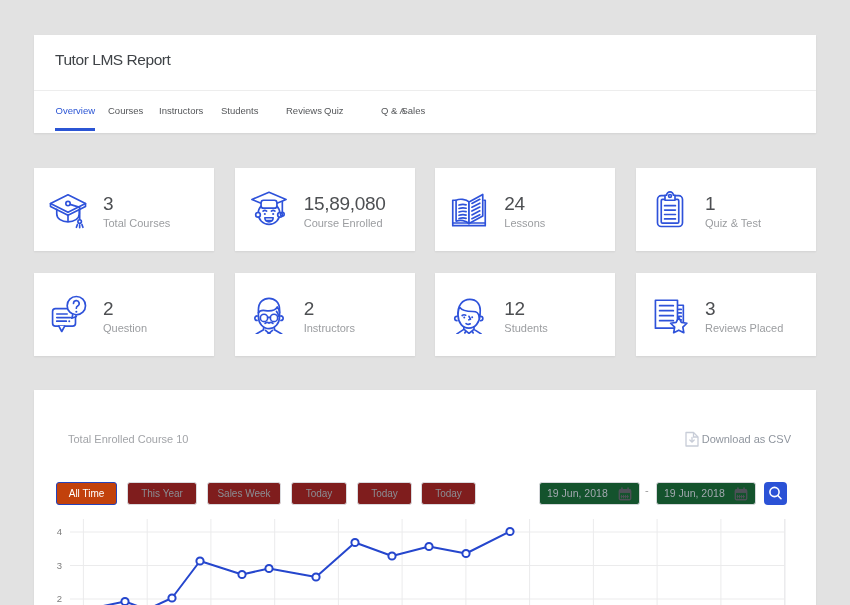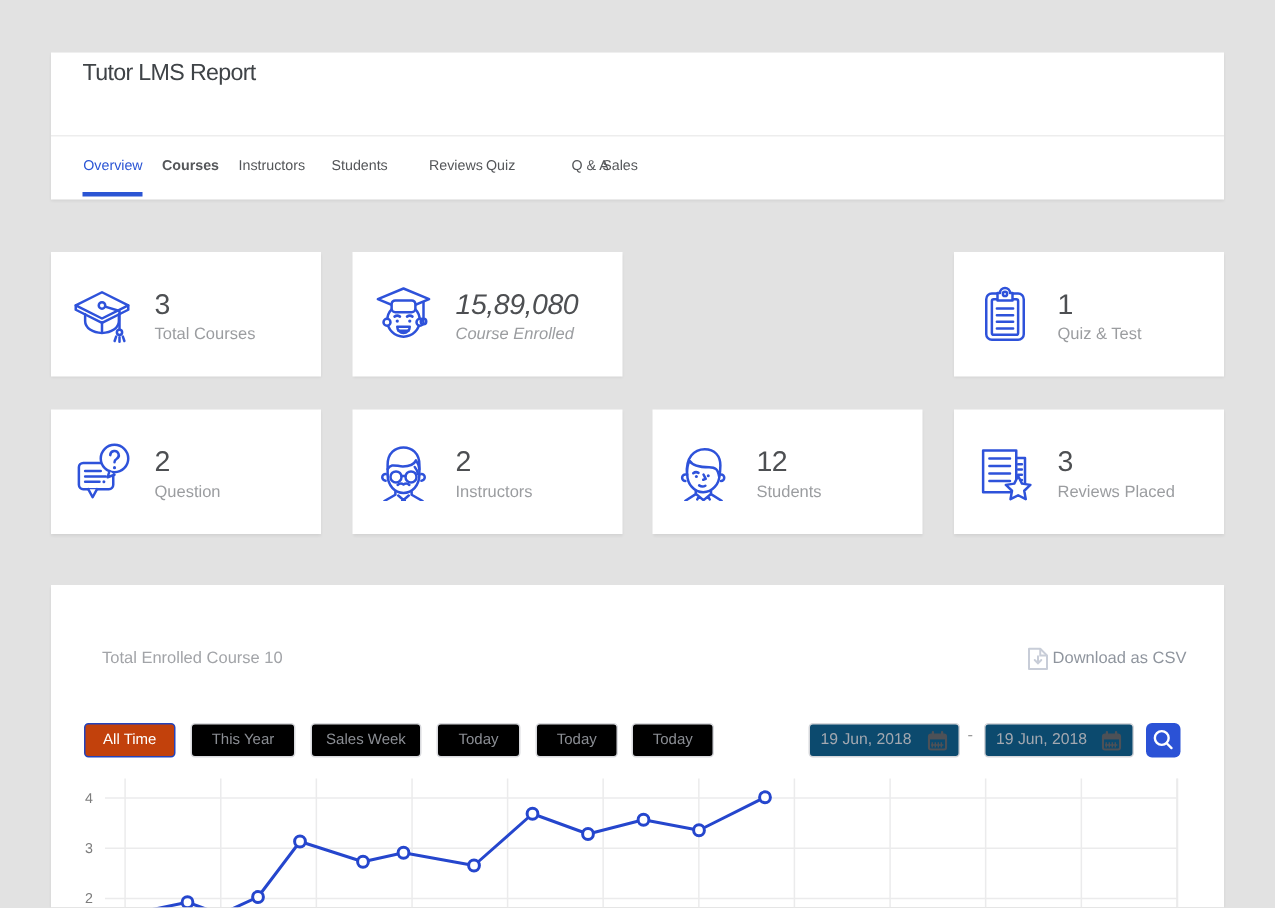--- a/index.html
+++ b/index.html
@@ -3,55 +3,55 @@
 <meta charset="utf-8">
 <style>
 * { margin:0; padding:0; box-sizing:border-box; }
 html,body { width:850px; height:605px; overflow:hidden; }
 body { background:#e2e2e2; font-family:"Liberation Sans", sans-serif; }
 #page { position:relative; width:850px; height:605px; }
 .card { position:absolute; background:#fff; box-shadow:0 1px 2px rgba(0,0,0,0.07); }
 
 
 #hdr { left:34px; top:35px; width:782px; height:98px; }
-#hdr h1 { position:absolute; left:21px; top:5px; font-size:15.5px; font-weight:normal; color:#3f4347; letter-spacing:-0.45px; }
+#hdr h1 { position:absolute; left:21px; top:16px; font-size:15.5px; font-weight:normal; color:#3f4347; letter-spacing:-0.45px; }
 #hdr .divider { position:absolute; left:0; top:55px; width:782px; height:1px; background:#ededed; }
 .nav-item { position:absolute; top:70px; font-size:9.5px; color:#545659; }
 .nav-item.active { color:#2b55d4; }
 #underline { position:absolute; left:21px; top:93px; width:40px; height:3px; background:#2b55d4; }
 
 
 .stat { width:180px; height:83px; }
 .stat svg { position:absolute; left:14px; top:21px; }
 .stat .num { position:absolute; left:69px; top:24.5px; font-size:19px; color:#4d4f52; letter-spacing:-0.3px; }
 .stat .lbl { position:absolute; left:69px; top:49px; font-size:11px; color:#9b9da0; }
 
 
 #big { left:34px; top:390px; width:782px; height:215px; }
 #big h2 { position:absolute; left:22px; top:21px; font-size:15px; font-weight:bold; color:#37393c; letter-spacing:-0.2px; }
 #big .sub { position:absolute; left:34px; top:43px; font-size:11px; color:#a2a4a8; }
 #csv { position:absolute; right:25px; top:43px; font-size:11px; color:#8f959e; }
 #csv svg { position:absolute; left:-17px; top:-2px; }
 
-.btn { position:absolute; top:92px; height:23px; border:1px solid #d9dade; border-radius:3px; background:#000000; color:#8b8e94; font-size:10px; text-align:center; line-height:21px; }
+.btn { position:absolute; top:92px; height:23px; border:1px solid #d9dade; border-radius:3px; background:#7f1d1d; color:#8b8e94; font-size:10px; text-align:center; line-height:21px; }
 .btn.active { background:#c2410c; border-color:#2343bb; color:#fff; }
-.dinput { position:absolute; top:92px; height:23px; border:1px solid #d6d7db; border-radius:3px; background:#0c4a6e; color:#a3a8b0; font-size:10.5px; line-height:21px; padding-left:7px; }
+.dinput { position:absolute; top:92px; height:23px; border:1px solid #d6d7db; border-radius:3px; background:#14532d; color:#a3a8b0; font-size:10.5px; line-height:21px; padding-left:7px; }
 .dinput svg { position:absolute; right:7px; top:4px; }
 #dash { position:absolute; top:94px; left:611px; color:#9a9a9a; font-size:11px; }
 #searchbtn { position:absolute; left:730px; top:92px; width:23px; height:23px; background:#2b52d6; border-radius:4px; }
 </style>
 </head>
 <body>
 <div id="page">
 
   <div id="hdr" class="card">
     <h1>Tutor LMS Report</h1>
     <div class="divider"></div>
     <span class="nav-item active" style="left:21.5px;">Overview</span>
-    <span class="nav-item" style="left:74px;font-weight:bold;">Courses</span>
+    <span class="nav-item" style="left:74px;">Courses</span>
     <span class="nav-item" style="left:125px;">Instructors</span>
     <span class="nav-item" style="left:187px;">Students</span>
     <span class="nav-item" style="left:224px;padding-left:28px;">Reviews</span>
     <span class="nav-item" style="left:290px;">Quiz</span>
     <span class="nav-item" style="left:325px;margin-left:22px;">Q &amp; A</span>
     <span class="nav-item" style="left:367.5px;">Sales</span>
     <div id="underline"></div>
   </div>
 
   <div class="card stat" style="left:34px; top:168px;">
@@ -61,37 +61,49 @@
         <polygon fill="#fff" stroke="#2e52da" stroke-width="2" stroke-linecap="round" stroke-linejoin="round" points="24,7 45,17.5 24,28 3,17.5"></polygon>
         <path fill="none" stroke="#2e52da" stroke-width="2" stroke-linecap="round" stroke-linejoin="round" d="M3 17.5 L3 21 L24 31.5 L45 21 L45 17.5"></path>
         <path fill="none" stroke="#2e52da" stroke-width="2" stroke-linecap="round" stroke-linejoin="round" d="M26.5 18.5 L38 22 V36.5"></path>
         <circle fill="#fff" stroke="#2e52da" stroke-width="2" stroke-linecap="round" stroke-linejoin="round" cx="24" cy="17.5" r="2.6"></circle>
         <circle fill="none" stroke="#2e52da" stroke-width="2" stroke-linecap="round" stroke-linejoin="round" cx="38" cy="39" r="2.1"></circle>
         <path fill="none" stroke="#2e52da" stroke-width="2" stroke-linecap="round" stroke-linejoin="round" d="M35.3 42.5 l-1.2 3.5 M38 43 v3.5 M40.7 42.5 l1.2 3.5"></path>
       </svg>
     <div class="num">3</div>
       <div class="lbl">Total Courses</div>
   </div>
-  <div class="card stat" style="left:234.7px; top:168px;font-style:italic;">
+  <div class="card stat" style="left:234.7px; top:168px;">
     <svg id="ic-grad" width="40" height="40" viewBox="0 0 48 48">
         <circle fill="none" stroke="#2e52da" stroke-width="2" stroke-linecap="round" stroke-linejoin="round" cx="24" cy="29.5" r="13"></circle>
         <circle fill="#fff" stroke="#2e52da" stroke-width="2" stroke-linecap="round" stroke-linejoin="round" cx="10.8" cy="31" r="2.8"></circle>
         <circle fill="#fff" stroke="#2e52da" stroke-width="2" stroke-linecap="round" stroke-linejoin="round" cx="37.2" cy="31" r="2.8"></circle>
         <path fill="none" stroke="#2e52da" stroke-width="2" stroke-linecap="round" stroke-linejoin="round" d="M40 14 V28"></path>
         <circle fill="none" stroke="#2e52da" stroke-width="2" stroke-linecap="round" stroke-linejoin="round" cx="40" cy="30.3" r="2.2"></circle>
         <polygon fill="#fff" stroke="#2e52da" stroke-width="2" stroke-linecap="round" stroke-linejoin="round" points="24,4 44.5,12.5 24,21 3.5,12.5"></polygon>
         <rect fill="#fff" stroke="#2e52da" stroke-width="2" stroke-linecap="round" stroke-linejoin="round" x="14.5" y="13.5" width="19" height="9.5" rx="3"></rect>
         <circle fill="#2e52da" cx="19" cy="30" r="1.3"></circle>
         <circle fill="#2e52da" cx="29" cy="30" r="1.3"></circle>
         <path fill="none" stroke="#2e52da" stroke-width="2" stroke-linecap="round" stroke-linejoin="round" d="M16.8 26.5 q2.2 -1.6 4.4 0 M26.8 26.5 q2.2 -1.6 4.4 0"></path>
         <path fill="#fff" stroke="#2e52da" stroke-width="2" stroke-linecap="round" stroke-linejoin="round" d="M19 34.5 h10 a5 5 0 0 1 -10 0 z"></path>
         <path fill="none" stroke="#2e52da" stroke-width="2" stroke-linecap="round" stroke-linejoin="round" d="M20 37.8 h8"></path>
       </svg>
     <div class="num">15,89,080</div>
       <div class="lbl">Course Enrolled</div>
+  </div>
+  <div class="card stat" style="left:435.3px; top:168px;">
+    <svg id="ic-book" width="40" height="40" viewBox="0 0 48 48">
+        <path fill="none" stroke="#2e52da" stroke-width="2" stroke-linecap="round" stroke-linejoin="round" d="M8 13.5 H4.5 V44 H43.5 V13.5 H42"></path>
+        <path fill="none" stroke="#2e52da" stroke-width="2" stroke-linecap="round" stroke-linejoin="round" d="M4.5 40.8 H43.5"></path>
+        <path fill="#fff" stroke="#2e52da" stroke-width="2" stroke-linecap="round" stroke-linejoin="round" d="M24 15.5 C20.5 12 12.5 11.5 8.5 13.5 V38.5 C13.5 37 20.5 37.5 24 41.5 Z"></path>
+        <path fill="none" stroke="#2e52da" stroke-width="2" stroke-linecap="round" stroke-linejoin="round" d="M12 19.3 C15 18.3 18 18.3 20.5 19 M12 23.4 C15 22.4 18 22.4 20.5 23.1 M12 27.5 C15 26.5 18 26.5 20.5 27.2 M12 31.6 C15 30.6 18 30.6 20.5 31.3 M12 35.5 C15 34.5 18 34.5 20.5 35.2"></path>
+        <path fill="#fff" stroke="#2e52da" stroke-width="2" stroke-linecap="round" stroke-linejoin="round" d="M24 41.5 V15.5 L40.5 6.5 V32.5 Z"></path>
+        <path fill="none" stroke="#2e52da" stroke-width="2" stroke-linecap="round" stroke-linejoin="round" d="M27.5 17.3 L37 12.4 M27.5 21.9 L37 17 M27.5 26.5 L37 21.6 M27.5 31.1 L37 26.2 M27.5 35.7 L37 30.8"></path>
+      </svg>
+    <div class="num">24</div>
+      <div class="lbl">Lessons</div>
   </div>
   <div class="card stat" style="left:636px; top:168px;">
     <svg id="ic-clip" width="40" height="40" viewBox="0 0 48 48">
         <rect fill="none" stroke="#2e52da" stroke-width="2" stroke-linecap="round" stroke-linejoin="round" x="9" y="8" width="30" height="37" rx="4.5"></rect>
         <rect fill="none" stroke="#2e52da" stroke-width="2" stroke-linecap="round" stroke-linejoin="round" x="13.5" y="12.5" width="21" height="28.5" rx="1.5"></rect>
         <path fill="#fff" stroke="#2e52da" stroke-width="2" stroke-linecap="round" stroke-linejoin="round" d="M18 13.5 V7.5 h2 a4 4 0 0 1 8 0 h2 V13.5 Z"></path>
         <circle fill="none" stroke="#2e52da" stroke-width="2" stroke-linecap="round" stroke-linejoin="round" cx="24" cy="8.3" r="1.7"></circle>
         <path fill="none" stroke="#2e52da" stroke-width="2" stroke-linecap="round" stroke-linejoin="round" d="M17.5 20 H30.5 M17.5 25.3 H30.5 M17.5 30.6 H30.5 M17.5 35.9 H30.5"></path>
       </svg>
     <div class="num">1</div>

